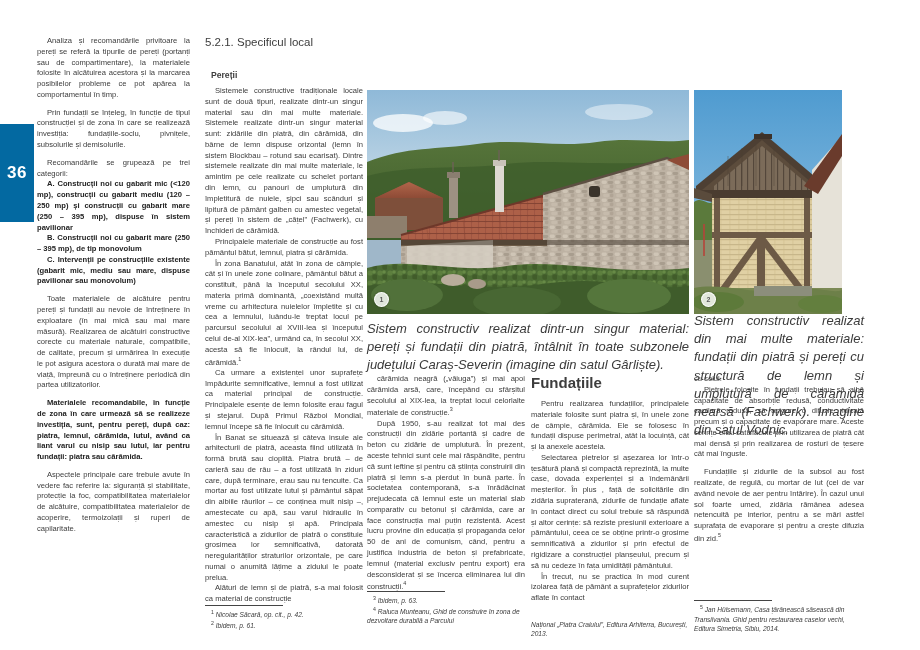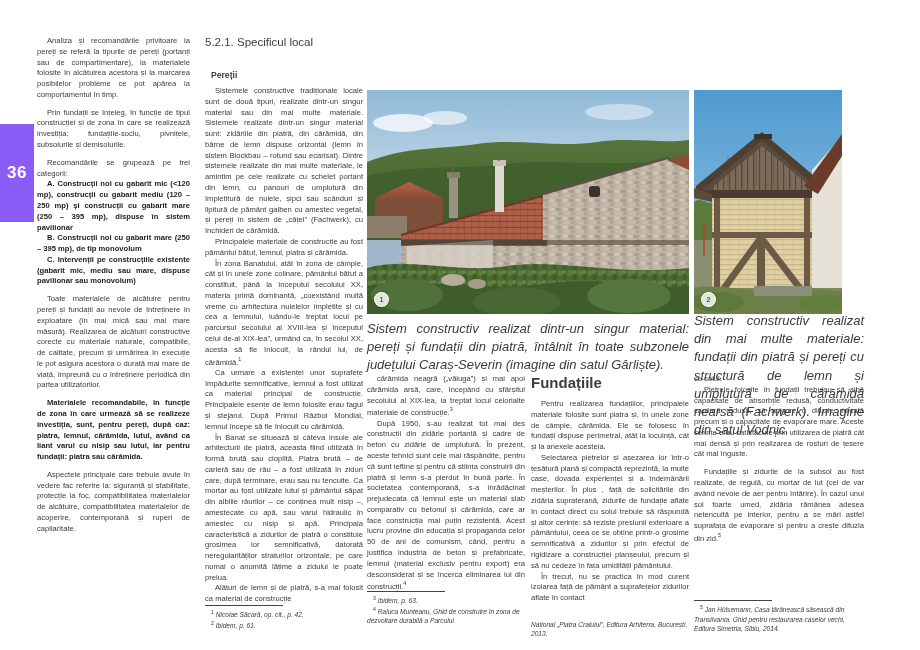--- a/index.html
+++ b/index.html
@@ -21,21 +21,21 @@
     background: #ffffff;
   }
 
   
   .page-tab {
     position: absolute;
     left: 0;
     top: 124px;
     width: 34px;
     height: 98px;
-    background: #8b5cf6;
+    background: #0369a1;
     display: flex;
     align-items: center;
     justify-content: center;
   }
   .page-tab .num {
     font-size: 17px;
     font-weight: bold;
     color: #ffffff;
     letter-spacing: 0.5px;
   }
@@ -187,21 +187,21 @@
 
   <div class="col1">
     <p class="indent">Analiza și recomandările privitoare la pereți se referă la tipurile de pereți (portanți sau de compartimentare), la materialele folosite în alcătuirea acestora și la marcarea posibilelor probleme ce pot apărea la comportamentul în timp.</p>
     <p class="indent gap">Prin fundații se înțeleg, în funcție de tipul construcției și de zona în care se realizează investiția: fundațiile-soclu, pivnițele, subsolurile și demisolurile.</p>
     <p class="indent gap">Recomandările se grupează pe trei categorii:</p>
     <p class="indent b">A. Construcții noi cu gabarit mic (&lt;120 mp), construcții cu gabarit mediu (120 – 250 mp) și construcții cu gabarit mare (250 – 395 mp), dispuse în sistem pavilionar</p>
     <p class="indent b">B. Construcții noi cu gabarit mare (250 – 395 mp), de tip monovolum</p>
     <p class="indent b">C. Intervenții pe construcțiile existente (gabarit mic, mediu sau mare, dispuse pavilionar sau monovolum)</p>
     <p class="indent gap">Toate materialele de alcătuire pentru pereți și fundații au nevoie de întreținere în exploatare (în mai mică sau mai mare măsură). Realizarea de alcătuiri constructive corecte cu materiale naturale, compatibile, de calitate, precum și urmărirea în execuție le pot asigura acestora o durată mai mare de viață, împreună cu o întreținere periodică din partea utilizatorilor.</p>
     <p class="indent gap b">Materialele recomandabile, în funcție de zona în care urmează să se realizeze investiția, sunt, pentru pereți, după caz: piatra, lemnul, cărămida, lutul, având ca liant varul cu nisip sau lutul, iar pentru fundații: piatra sau cărămida.</p>
-    <p class="indent gap">Aspectele principale care trebuie avute în vedere fac referire la: siguranță și stabilitate, protecție la foc, compatibilitatea materialelor de alcătuire, compatibilitatea materialelor de acoperire, contemporană și ruperi de capilaritate.</p>
+    <p class="indent gap">Aspectele principale care trebuie avute în vedere fac referire la: siguranță și stabilitate, protecție la foc, compatibilitatea materialelor de alcătuire, compatibilitatea materialelor de acoperire, termoizolații și ruperi de capilaritate.</p>
   </div>
 
   <div class="col2">
     <div class="section-title">5.2.1. Specificul local</div>
     <div class="sub-title">Pereții</div>
     <p class="indent">Sistemele constructive tradiționale locale sunt de două tipuri, realizate dintr-un singur material sau din mai multe materiale. Sistemele realizate dintr-un singur material sunt: zidăriile din piatră, din cărămidă, din bârne de lemn dispuse orizontal (lemn în sistem Blockbau – rotund sau ecarisat). Dintre sistemele realizate din mai multe materiale, le amintim pe cele realizate cu schelet portant din lemn, cu panouri de umplutură din împletitură de nuiele, șipci sau scânduri și lipitură de pământ galben cu amestec vegetal, și pereți în sistem de „cățel” (Fachwerk), cu închideri de cărămidă.</p>
     <p class="indent">Principalele materiale de construcție au fost pământul bătut, lemnul, piatra și cărămida.</p>
     <p class="indent"><span>În zona Banatului, atât în zona de câmpie, cât și în unele zone colinare, pământul bătut a constituit, până la începutul secolului XX, materia primă dominantă, „coexistând multă vreme cu arhitectura nuielelor împletite și cu cea a lemnului, luându-le treptat locul pe parcursul secolului al XVIII-lea și începutul celui de-al XIX-lea”, urmând ca, în secolul XX, acesta să fie înlocuit, la rândul lui, de cărămidă.</span><sup class="ref">1</sup></p>
     <p class="indent">Ca urmare a existenței unor suprafețe împădurite semnificative, lemnul a fost utilizat ca material principal de construcție. Principalele esențe de lemn folosite erau fagul și stejarul. După Primul Război Mondial, lemnul începe să fie înlocuit cu cărămidă.</p>
     <p class="indent"><span>În Banat se situează și câteva insule ale arhitecturii de piatră, aceasta fiind utilizată în formă brută sau cioplită. Piatra brută – de carieră sau de râu – a fost utilizată în ziduri care, după terminare, erau sau nu tencuite. Ca mortar au fost utilizate lutul și pământul săpat din albiile râurilor – ce conținea mult nisip –, amestecate cu apă, sau varul hidraulic în amestec cu nisip și apă. Principala caracteristică a zidurilor de piatră o constituie grosimea lor semnificativă, datorată neregularităților straturilor orizontale, pe care numai o anumită lățime a zidului le poate prelua.</span></p>

